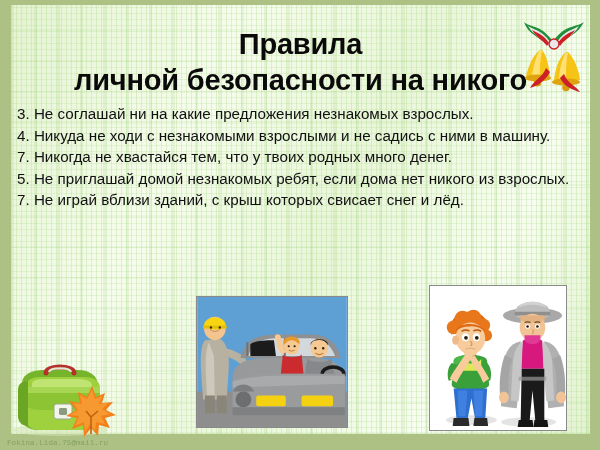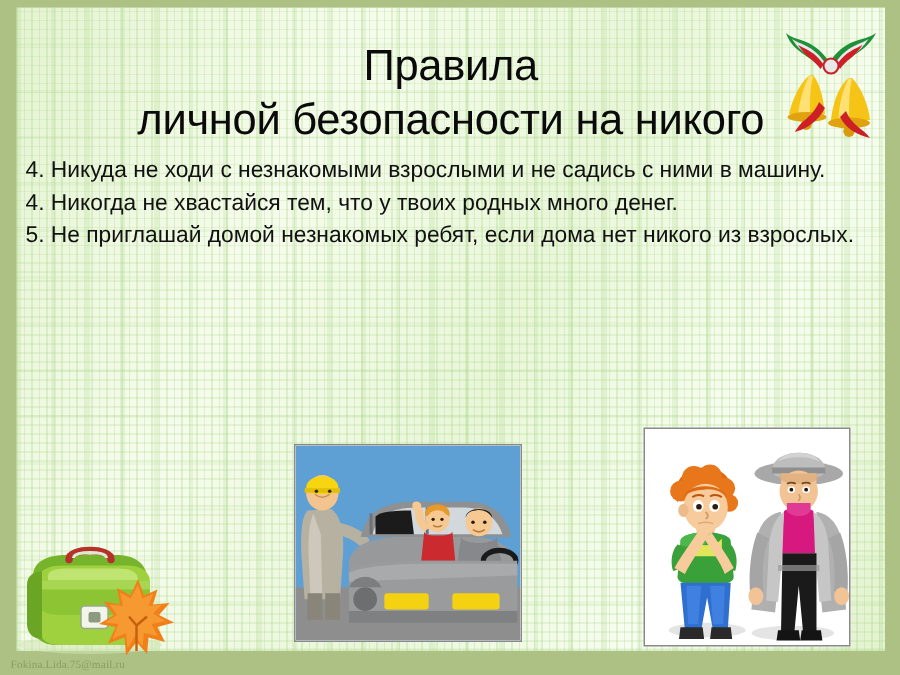--- a/index.html
+++ b/index.html
@@ -66,21 +66,21 @@
 
   
   .title {
     position: absolute;
     left: 11px;
     top: 26px;
     width: 579px;
     text-align: center;
     z-index: 10;
     color: #0a0a0a;
-    font-weight: normal;
+    font-weight: bold;
     font-size: 29px;
     line-height: 36px;
     letter-spacing: -0.2px;
   }
   .title .l1 { display: block; }
   .title .l2 { display: block; }
 
   
   .rules {
     position: absolute;
@@ -133,44 +133,46 @@
     position: absolute;
     left: 7px;
     bottom: 2px;
     z-index: 20;
     font-size: 7.5px;
     line-height: 10px;
     color: #7e9a5c;
     opacity: 0.85;
     letter-spacing: 0.1px;
     white-space: nowrap;
-    font-family: Liberation Serif, serif;
+    font-family: Liberation Mono, monospace;
   }
 </style>
 </head>
 <body>
 
 <div id="slide">
 
   <div class="canvas"></div>
 
   <div class="frame-top"></div>
   <div class="frame-left"></div>
   <div class="frame-right"></div>
   <div class="frame-bottom"></div>
 
   <div class="title">
     <span class="l1">Правила</span>
     <span class="l2">личной безопасности на никого</span>
   </div>
 
   <div class="rules">
+    <p>3. Не соглашай ни на какие предложения незнакомых взрослых.</p>
     <p>4. Никуда не ходи с незнакомыми взрослыми и не садись с ними в машину.</p>
-    <p>4. Никогда не хвастайся тем, что у твоих родных много денег.</p>
+    <p>7. Никогда не хвастайся тем, что у твоих родных много денег.</p>
     <p>5. Не приглашай домой незнакомых ребят, если дома нет никого из взрослых.</p>
+    <p>7. Не играй вблизи зданий, с крыш которых свисает снег и лёд.</p>
   </div>
 
   <div class="bells">
     <svg viewBox="0 0 76 78" xmlns="http://www.w3.org/2000/svg">
 
       <path d="M36 22 C24 6, 14 10, 8 4 C12 16, 22 18, 30 26 Z" fill="#1f8f3a"></path>
       <path d="M38 22 C50 6, 60 10, 68 4 C62 16, 52 18, 44 26 Z" fill="#1f8f3a"></path>
       <path d="M34 24 C26 12, 18 12, 12 8 C18 18, 26 20, 32 27 Z" fill="#e8e8e8"></path>
       <path d="M41 24 C49 12, 57 12, 63 8 C57 18, 49 20, 43 27 Z" fill="#e8e8e8"></path>
       <path d="M33 25 C27 16, 21 15, 16 12 C21 20, 27 22, 31 28 Z" fill="#cc2026"></path>

